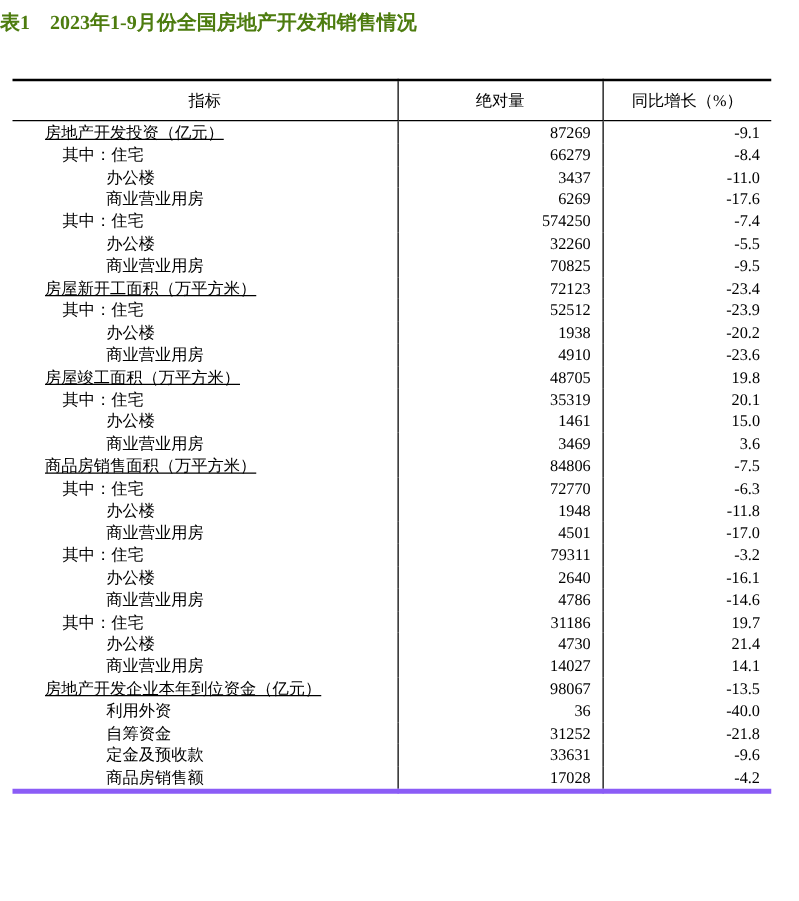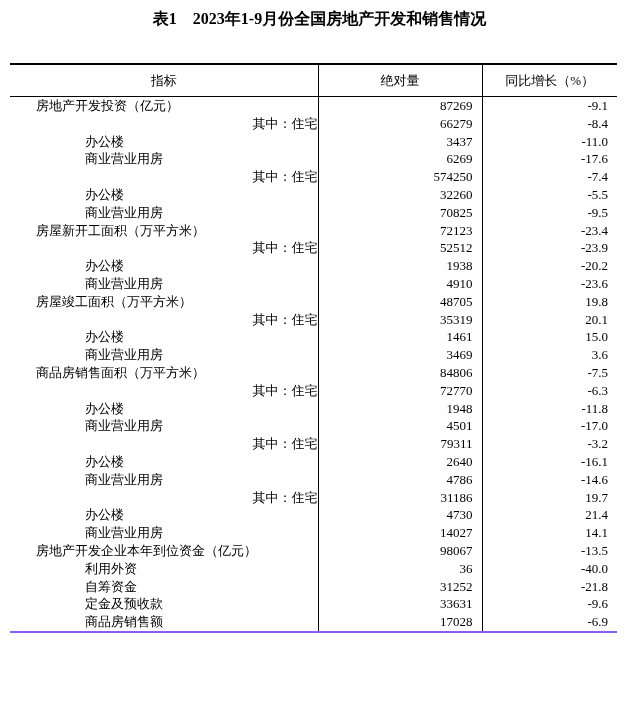--- a/index.html
+++ b/index.html
@@ -9,34 +9,33 @@
   }
   body {
     width: 639px;
     height: 721px;
     overflow: hidden;
     font-family: "Liberation Serif", "DejaVu Serif", serif;
     color: #000000;
   }
   .page-title {
     margin: 8px 0 0 0;
-    text-align: center;
     font-size: 16px;
     line-height: 22px;
     font-weight: bold;
-    color: #000000;
+    color: #4d7c0f;
     font-family: "Liberation Serif", "DejaVu Serif", serif;
   }
   table.stats-table {
     border-collapse: collapse;
     table-layout: fixed;
     margin: 33px 0 0 10px;
     width: 607px;
     border-top: 2px solid #000000;
-    border-bottom: 2px solid #8b5cf6;
+    border-bottom: 4px solid #8b5cf6;
   }
   col.col-indicator { width: 308px; }
   col.col-absolute  { width: 164px; }
   col.col-growth    { width: 135px; }
 
   thead th {
     height: 31px;
     font-weight: normal;
     font-size: 13px;
     text-align: center;
@@ -50,22 +49,22 @@
   }
   tbody td {
     height: 17.8px;
     font-size: 13px;
     line-height: 17.8px;
     padding: 0;
     white-space: nowrap;
     overflow: hidden;
   }
   td.cell-indicator { text-align: left; }
-  td.cell-indicator.indent-0 { padding-left: 26px; }
-  td.cell-indicator.indent-1 { padding-left: 40px; text-align: right; }
+  td.cell-indicator.indent-0 { padding-left: 26px; text-decoration: underline; }
+  td.cell-indicator.indent-1 { padding-left: 40px; }
   td.cell-indicator.indent-2 { padding-left: 75px; }
   td.cell-absolute,
   td.cell-growth {
     text-align: right;
     padding-right: 9px;
   }
 </style>
 </head>
 <body>
 
@@ -259,16 +258,16 @@
 
   <tr>
     <td class="cell-indicator indent-2">定金及预收款</td>
     <td class="cell-absolute">33631</td>
     <td class="cell-growth">-9.6</td>
   </tr>
 
   <tr>
     <td class="cell-indicator indent-2">商品房销售额</td>
     <td class="cell-absolute">17028</td>
-    <td class="cell-growth">-6.9</td>
+    <td class="cell-growth">-4.2</td>
   </tr>
 </tbody>
 </table>
 
 </body></html>

